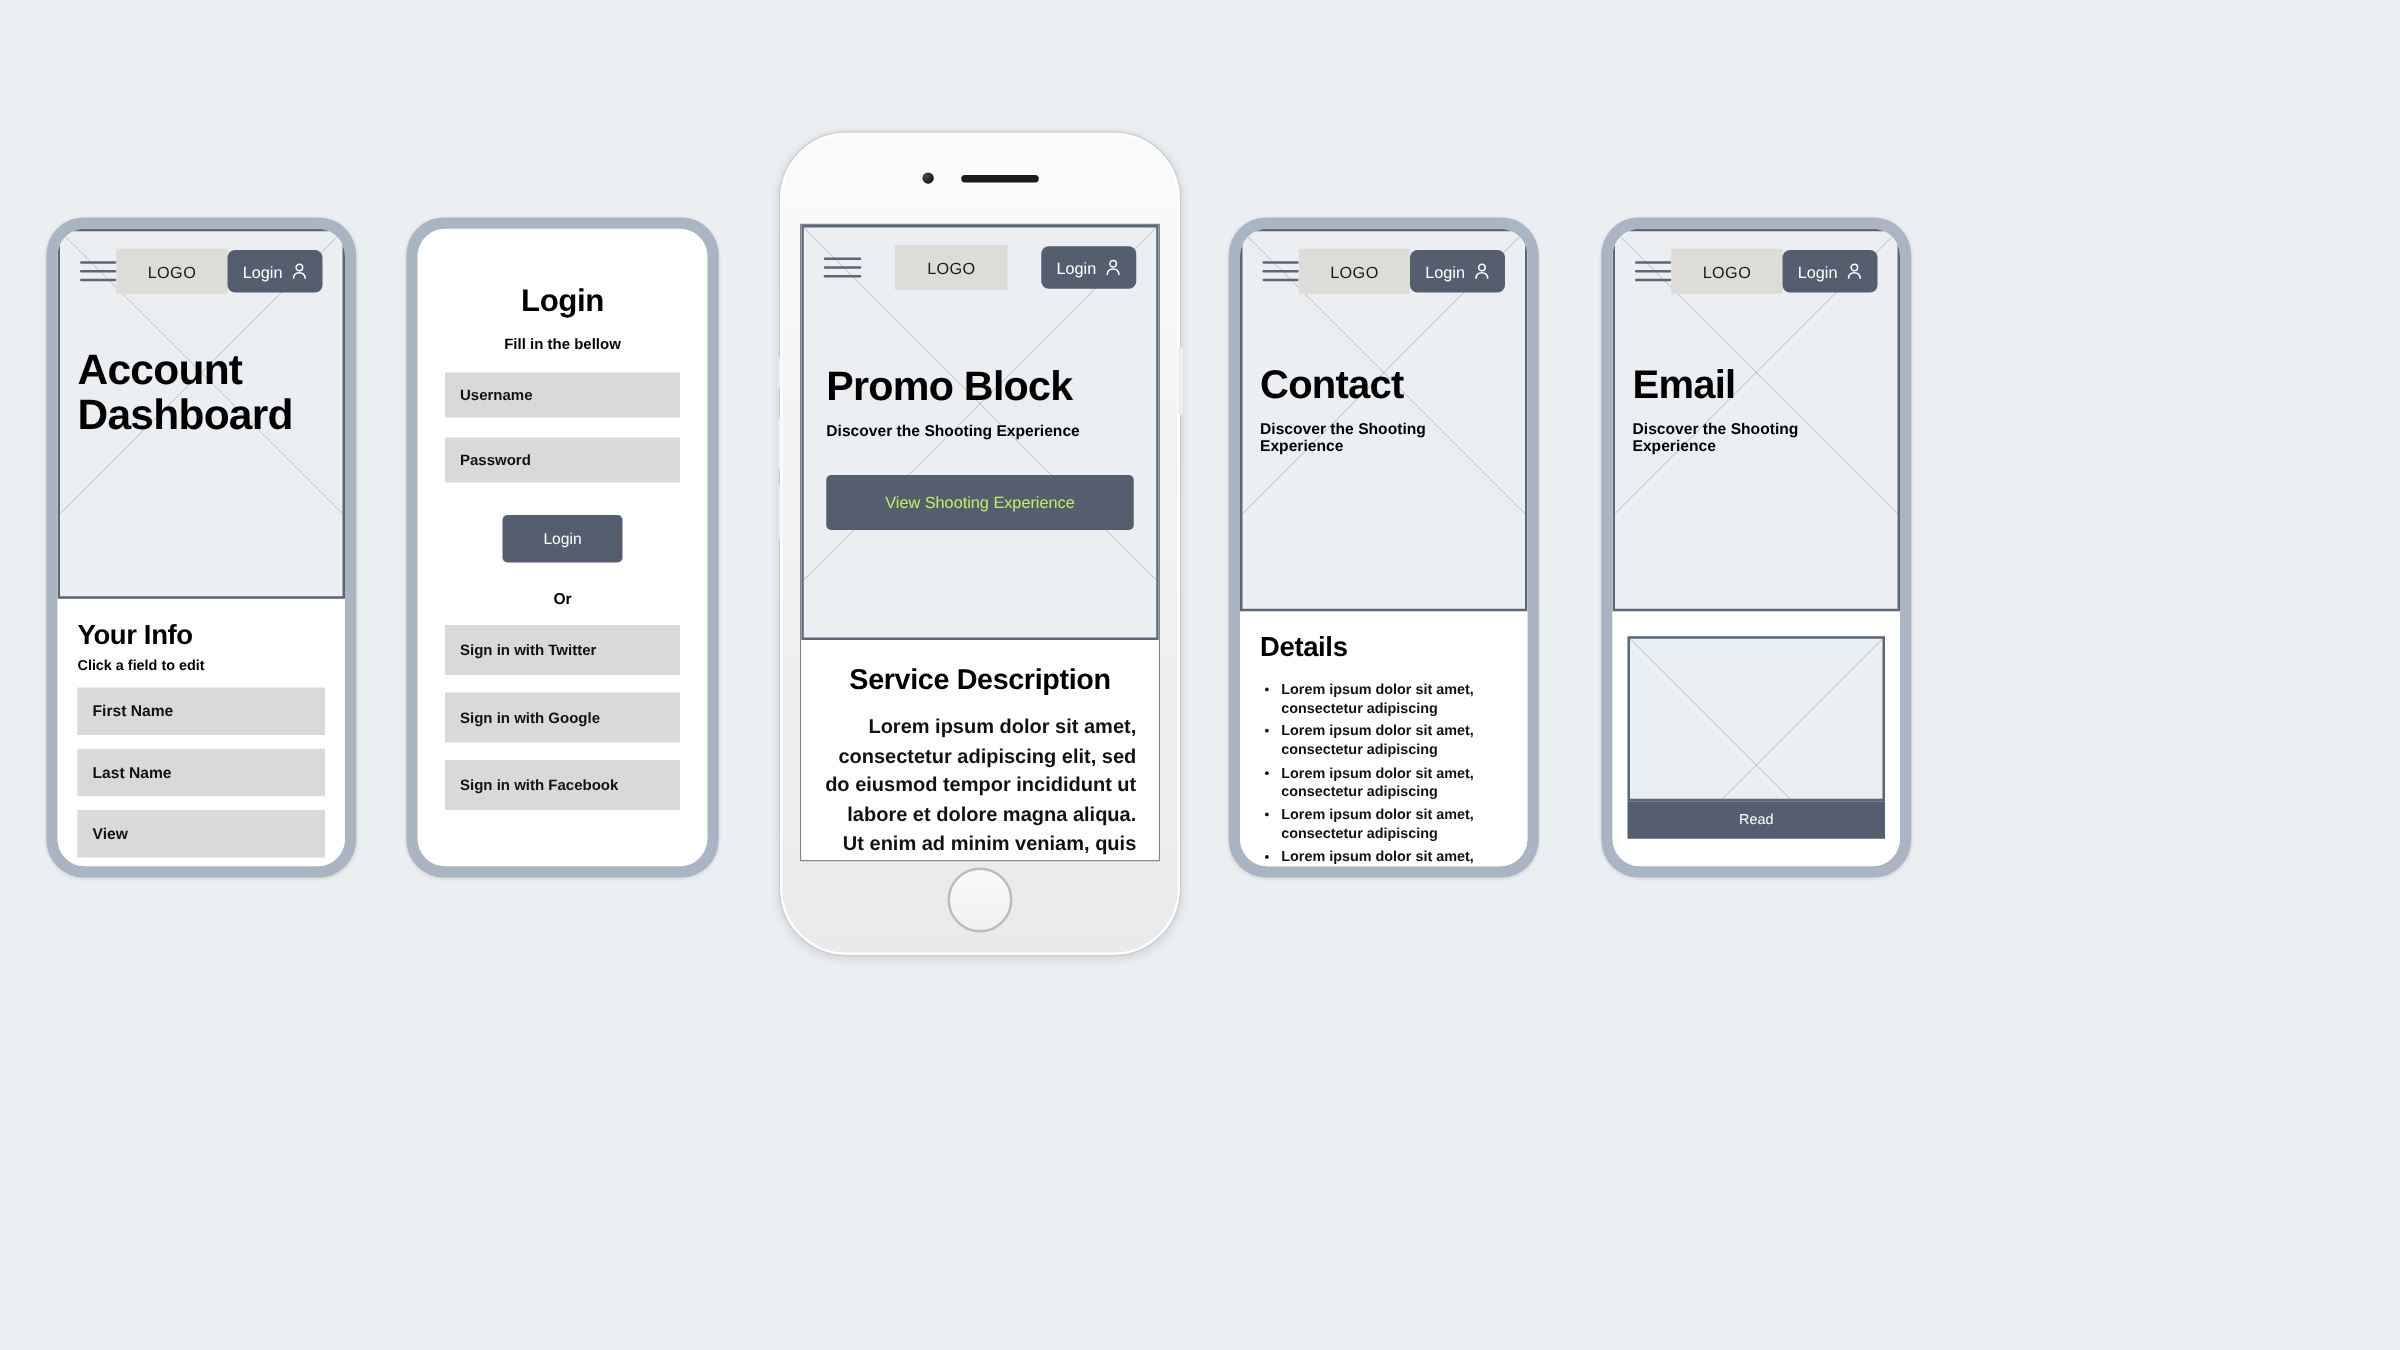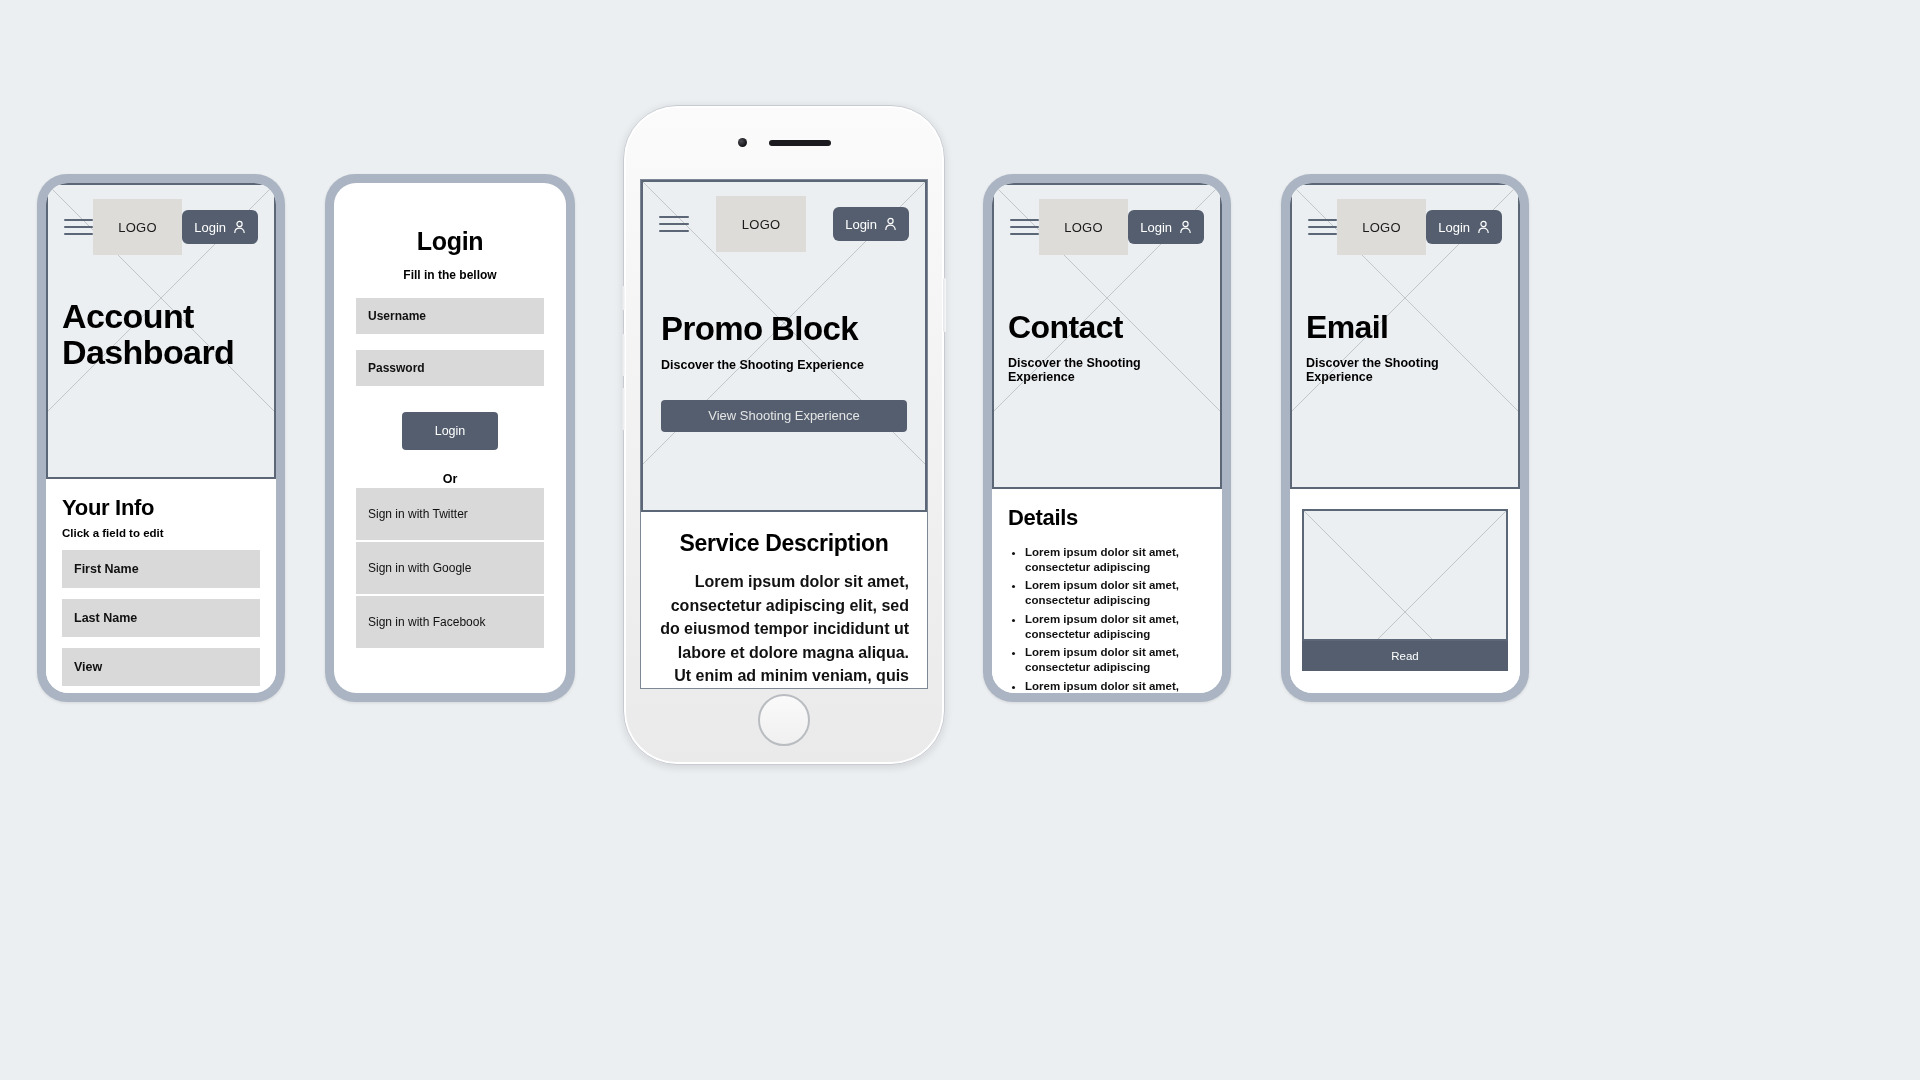--- a/index.html
+++ b/index.html
@@ -94,21 +94,21 @@
     color: #1a1a1a;
     font-size: 13px;
     letter-spacing: 0.3px;
     padding: 12px 26px;
     min-width: 46px;
     text-align: center;
     line-height: 1;
     display: flex;
     align-items: center;
     justify-content: center;
-    height: 56px;
+    height: 36px;
   }
 
   .login-btn {
     background: #545e6e;
     color: #ffffff;
     font-size: 13px;
     border-radius: 6px;
     padding: 0 12px;
     height: 34px;
     display: flex;
@@ -185,23 +185,23 @@
     margin-top: 16px; text-align: right; cursor: text;
   }
   .login-submit {
     background: #545e6e; color: #fff; font-size: 12.5px;
     height: 38px; width: 96px; border: none; border-radius: 4px;
     margin: 26px auto 0 auto; display: block; cursor: pointer;
     font-family: inherit;
   }
   .or-text { font-size: 12.5px; font-weight: bold; color: #000; margin-top: 22px; }
   .social-btn {
-    background: #d9d9d9; height: 52px; display: flex; align-items: center;
-    padding: 0 12px; font-size: 12px; font-weight: normal; color: #111;
-    margin-top: 2px; cursor: pointer; text-align: left;
+    background: #d9d9d9; height: 40px; display: flex; align-items: center;
+    padding: 0 12px; font-size: 12px; font-weight: bold; color: #111;
+    margin-top: 14px; cursor: pointer; text-align: left;
   }
 
   
   #phone-device {
     position: absolute;
     left: 623px; top: 105px;
     width: 322px; height: 660px;
     border-radius: 54px;
     background: linear-gradient(180deg,#fbfbfb 0%,#f2f2f2 48%,#eaeaea 100%);
     border: 1px solid #c8ccd2;
@@ -250,22 +250,22 @@
     width: 52px; height: 52px;
     border-radius: 50%;
     border: 2px solid #b9bcc1;
     background: linear-gradient(180deg,#fafafa,#f0f0f0);
   }
   #phone-device .hero { height: 332px; border-width: 2px; }
   #phone-device .hero-title { padding: 0 18px; margin-top: 60px; font-size: 33px; }
   #phone-device .hero-sub  { padding: 0 18px; }
   .promo-cta {
     margin: 28px 18px 0 18px;
-    background: #545e6e; color: #e5e5e5;
-    height: 32px; border-radius: 4px;
+    background: #545e6e; color: #bef264;
+    height: 44px; border-radius: 4px;
     display: flex; align-items: center; justify-content: center;
     font-size: 13px; cursor: pointer; border: none;
     font-family: inherit;
     position: relative; z-index: 3;
   }
   .svc-wrap { padding: 18px 18px 0 18px; text-align: center; background:#fff; flex:1; }
   .svc-title { font-size: 23px; font-weight: bold; color: #000; letter-spacing: -0.3px; }
   .svc-body {
     font-size: 16px; font-weight: bold; color: #111;
     line-height: 1.47; margin-top: 13px; text-align: right;

